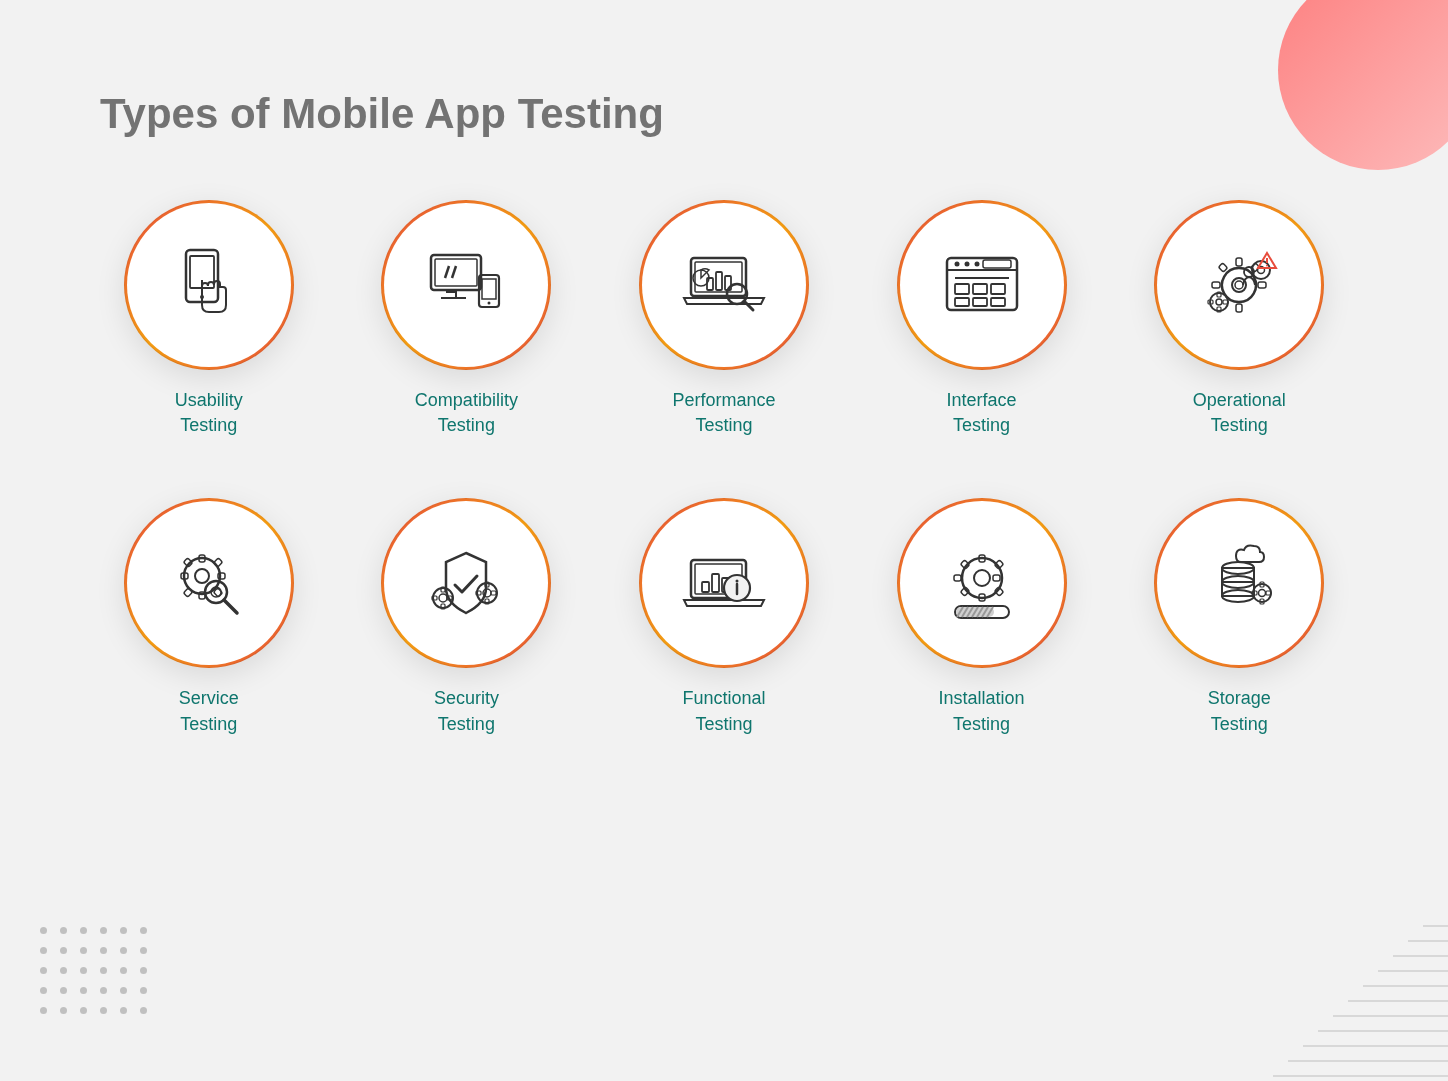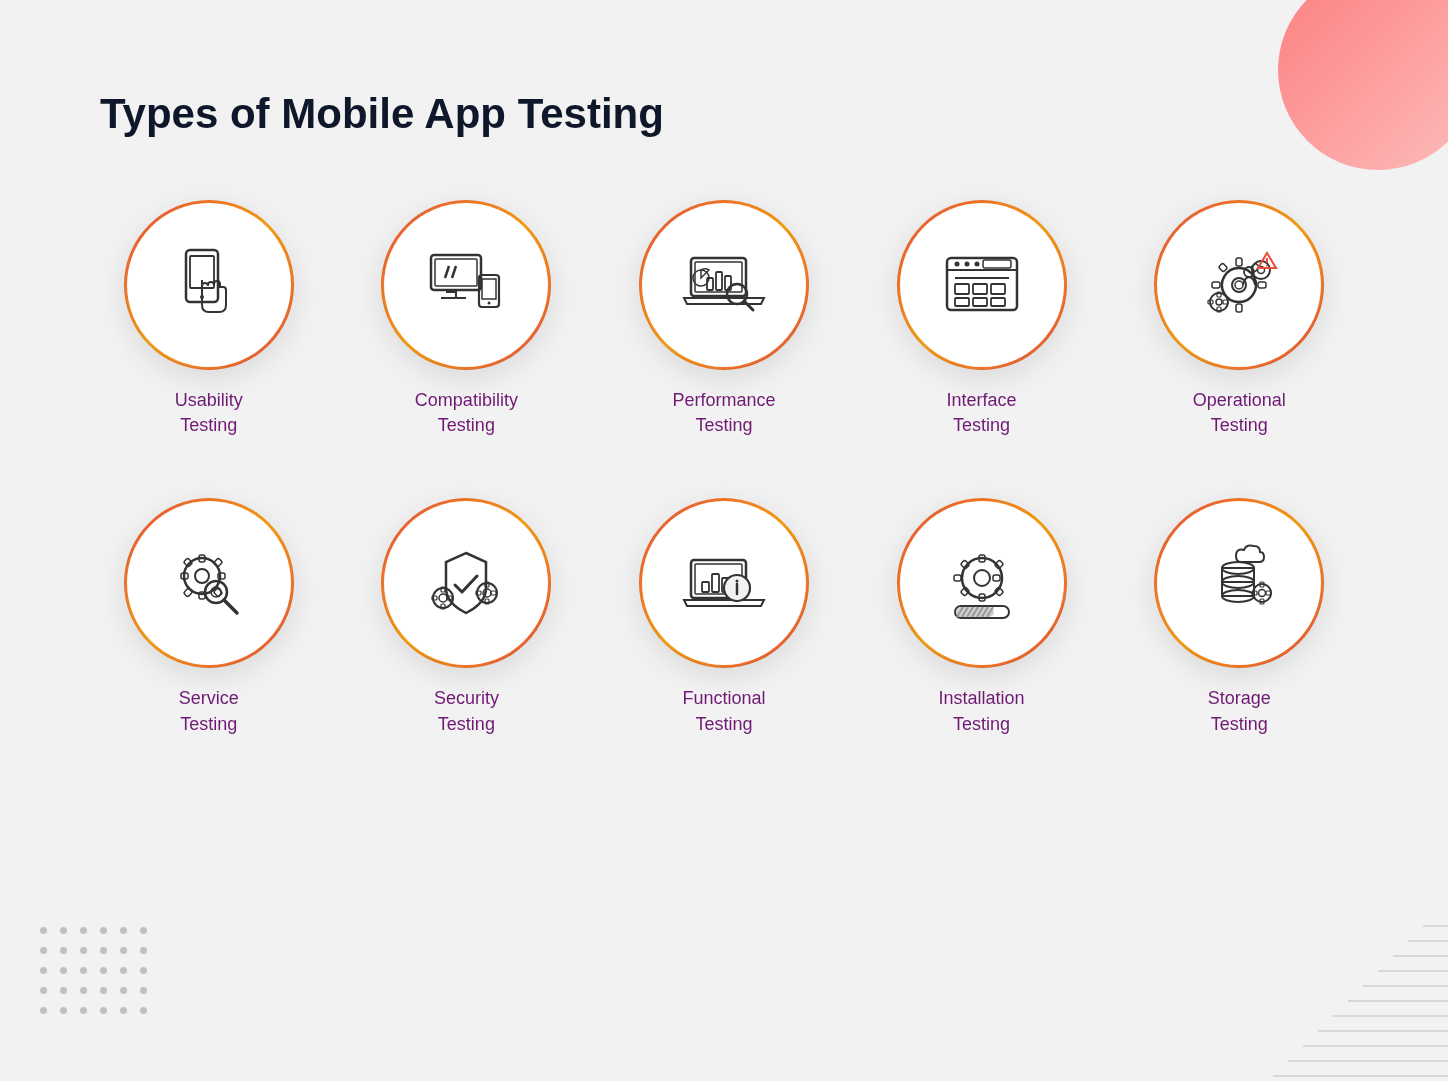--- a/index.html
+++ b/index.html
@@ -56,21 +56,21 @@
       background: #c0c0c0;
       border-radius: 50%;
     }
 
     .page-title {
       position: absolute;
       top: 90px;
       left: 100px;
       font-size: 42px;
       font-weight: 800;
-      color: #0f172a;
+      color: #737373;
       letter-spacing: 0;
     }
 
     .grid-container {
       position: absolute;
       top: 200px;
       left: 80px;
       right: 80px;
       display: flex;
       flex-direction: column;
@@ -116,21 +116,21 @@
     .circle svg {
       width: 90px;
       height: 90px;
     }
 
     .item-label {
       margin-top: 18px;
       text-align: center;
       font-size: 18px;
       font-weight: 500;
-      color: #701a75;
+      color: #0f766e;
       line-height: 1.4;
     }
   </style>
 </head>
 <body>
 
 <div class="corner-top-right"></div>
 
 <div class="corner-bottom-right">
   <svg width="220" height="180" viewBox="0 0 220 180">

